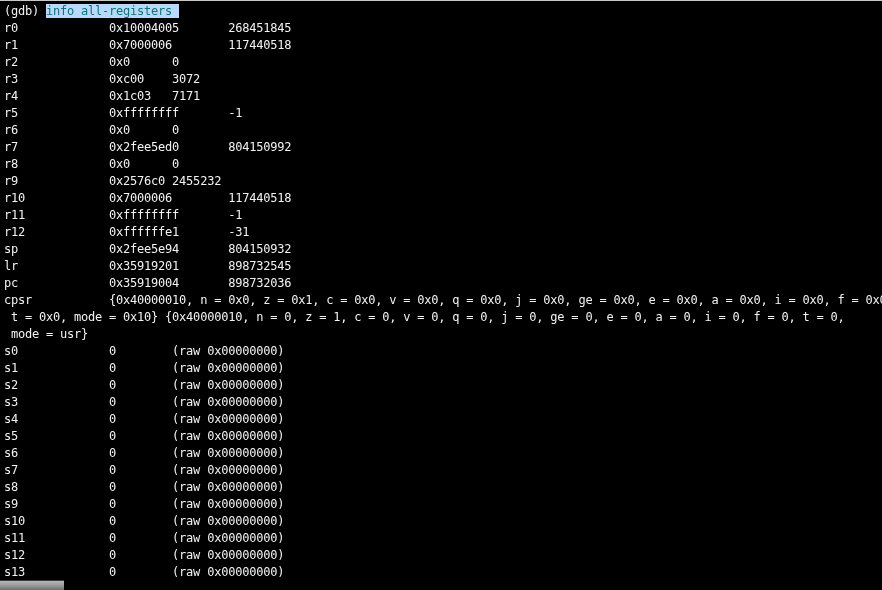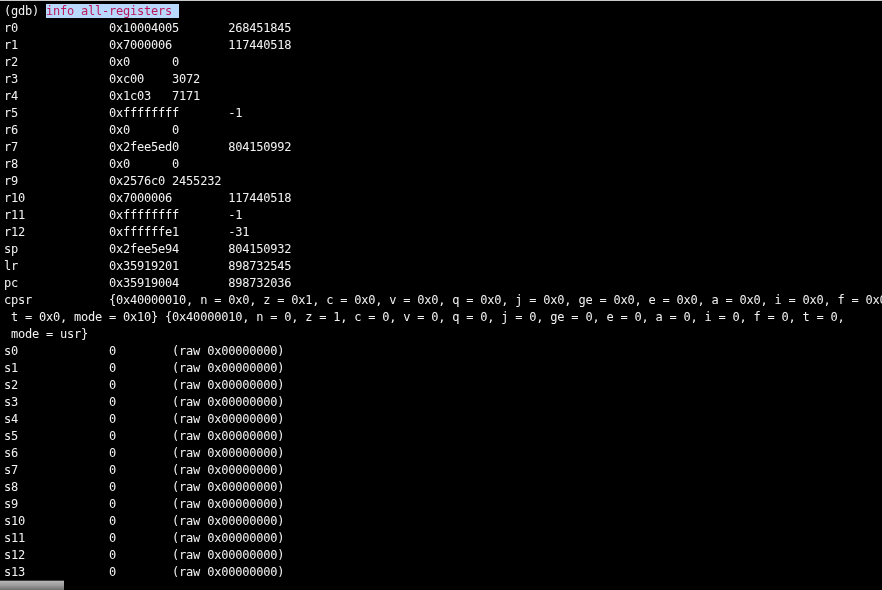--- a/index.html
+++ b/index.html
@@ -30,21 +30,21 @@
     font-size: 12px;
     line-height: 17px;
     letter-spacing: -0.22px;
     color: #f2f2f2;
     white-space: pre;
     overflow: hidden;
   }
   .line { white-space: pre; }
   .sel {
     background: #b8d9fb;
-    color: #be185d;
+    color: #0f766e;
   }
   #hscroll-thumb {
     position: absolute;
     left: 0; bottom: 0;
     width: 64px; height: 9px;
     background: linear-gradient(#b6b6b6, #9e9e9e 45%, #707070);
     border-top: 1px solid #3c3c3c;
   }
 </style>
 </head>

